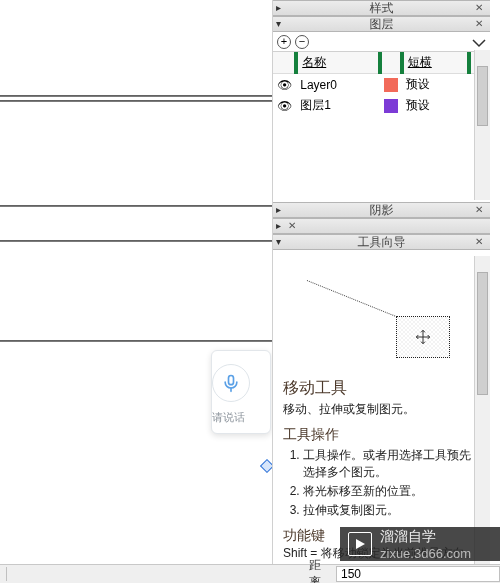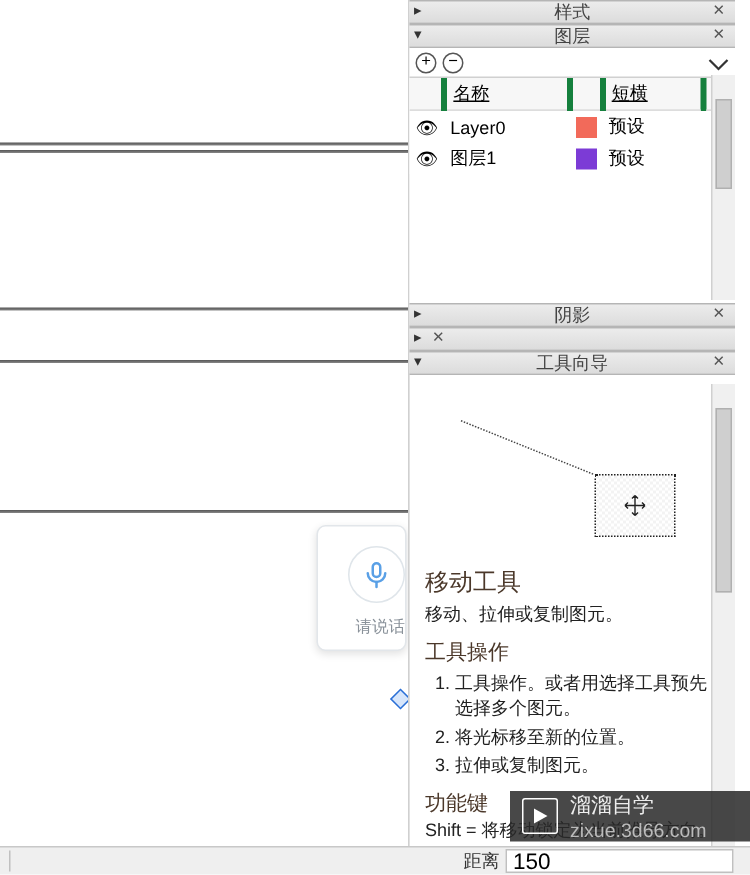--- a/index.html
+++ b/index.html
@@ -46,21 +46,21 @@
     left: 211px;
     top: 350px;
     width: 60px;
     height: 84px;
     background: #fff;
     border: 1px solid #e2e6ea;
     border-radius: 6px;
     box-shadow: 0 2px 6px rgba(0,0,0,0.12);
     display: flex;
     flex-direction: column;
-    align-items: flex-end;
+    align-items: flex-start;
     justify-content: center;
   }
   .mic-circle {
     width: 38px;
     height: 38px;
     border-radius: 50%;
     border: 1px solid #dfe5ea;
     display: flex;
     align-items: center;
     justify-content: center;
@@ -227,24 +227,24 @@
     align-items: center;
     font-size: 12px;
     color: #333;
   }
   .status-bar .divider { border-left: 1px solid #c0c0c0; height: 14px; margin: 0 6px; }
   .status-label { margin-left: 296px; }
   .status-input {
     background: #fff;
     border: 1px solid #c0c0c0;
     height: 16px;
-    width: 152px;
+    width: 164px;
     margin-left: 4px;
     padding: 0 4px;
-    font-size: 15px;
+    font-size: 12px;
     font-family: inherit;
   }
   .watermark {
     position: absolute;
     right: 0;
     bottom: 22px;
     width: 160px;
     height: 34px;
     background: rgba(40,40,40,0.85);
     display: flex;

